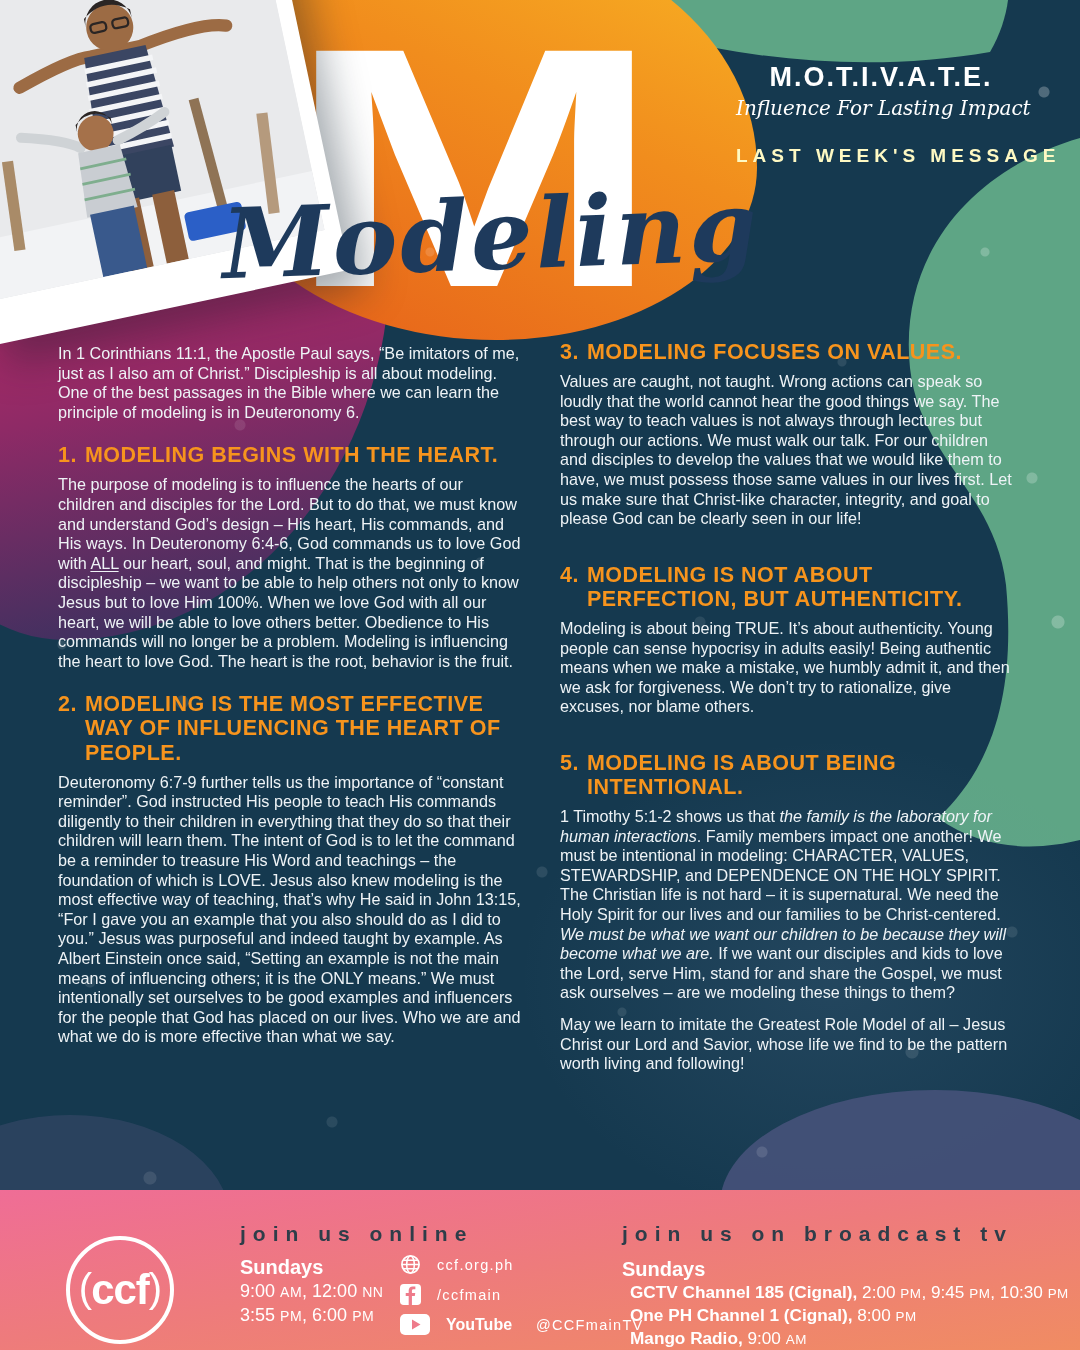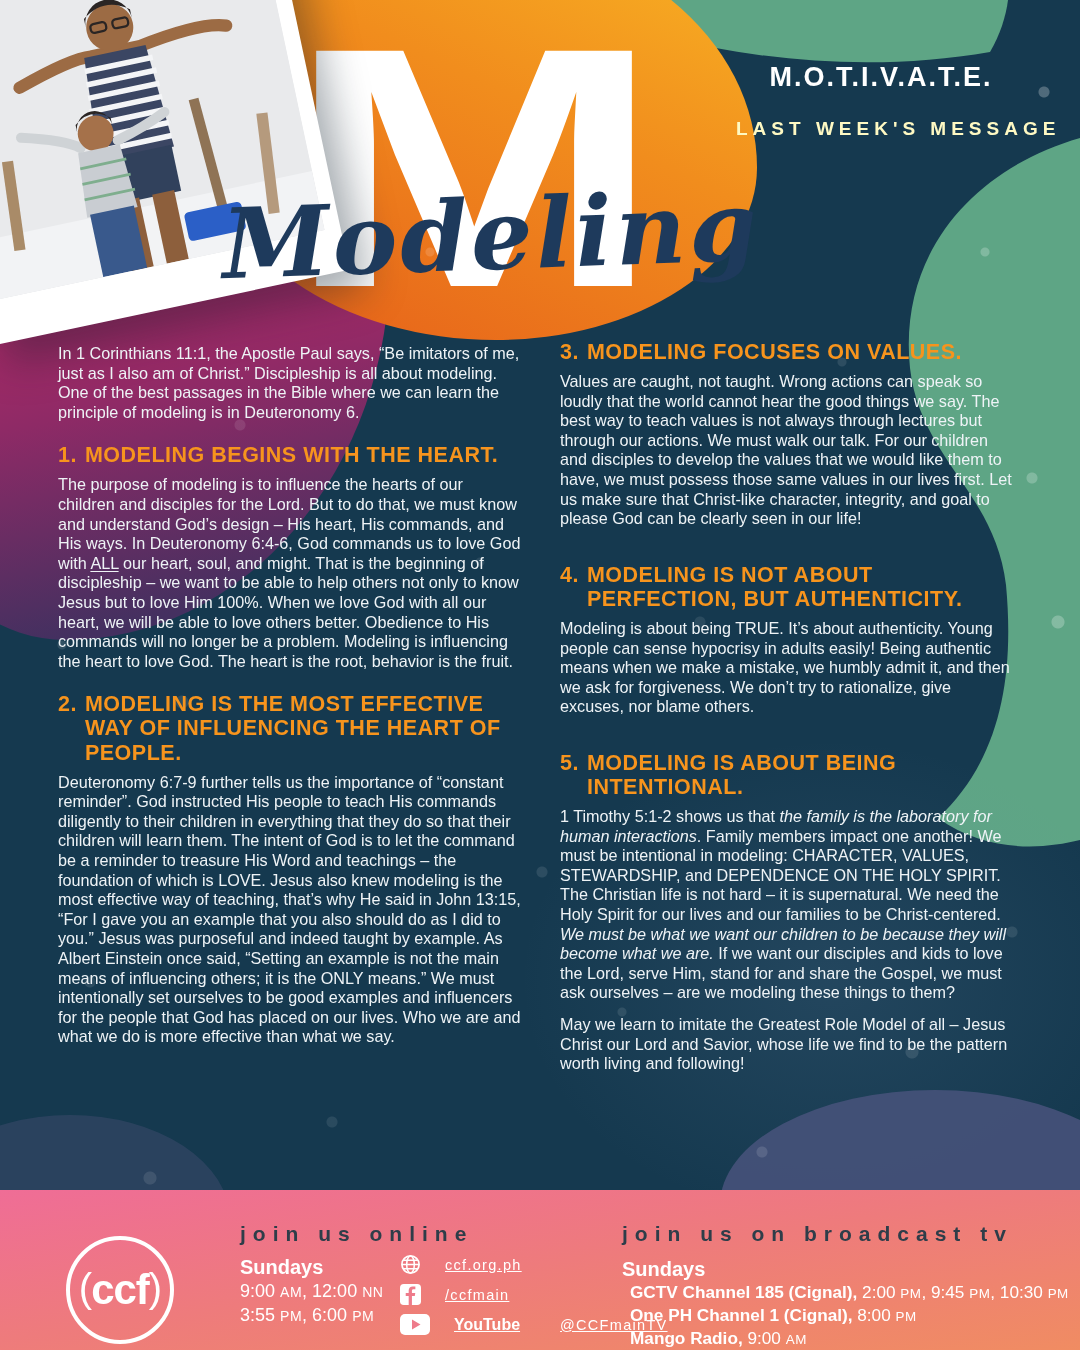--- a/index.html
+++ b/index.html
@@ -84,24 +84,24 @@
   .ccf-logo{position:absolute;left:66px;top:46px;width:100px;height:100px;
     border:4px solid #fff;border-radius:50%;display:flex;align-items:center;
     justify-content:center;font-weight:700;font-size:42px;letter-spacing:-1px;}
   .ccf-logo .paren{font-weight:400;font-size:40px;margin-top:-4px;}
   .f-head{font-size:21px;font-weight:600;letter-spacing:7px;color:#2e3d49;}
   .online{position:absolute;left:240px;top:32px;}
   .broadcast{position:absolute;left:622px;top:32px;}
   .f-day{font-weight:700;font-size:20px;margin-top:10px;}
   .f-times{font-size:18px;line-height:1.22;margin-top:2px;}
   .links{position:absolute;left:400px;top:64px;}
-  .link-row{display:flex;align-items:center;gap:24px;margin-bottom:9px;
-    font-size:14.5px;letter-spacing:1.3px;font-weight:500;text-decoration:underline;}
+  .link-row{display:flex;align-items:center;gap:16px;margin-bottom:9px;
+    font-size:14.5px;letter-spacing:1.3px;font-weight:500;}
   .link-row svg{display:block;}
-  .yt-word{font-weight:700;font-size:16px;letter-spacing:0;margin-right:16px;}
+  .yt-word{font-weight:700;font-size:16px;letter-spacing:0;margin-right:8px;}
   .b-line{font-size:17.2px;line-height:1.33;}
 </style>
 </head>
 <body>
 
 <div class="canvas">
 
   <div class="shape magenta-blob"></div>
   <div class="shape corner-triangle"></div>
   <svg class="shape green-svg" viewBox="0 0 1080 900" fill="none">
@@ -144,20 +144,21 @@
         <path d="M98 170 h42 M97 184 h44 M96 198 h46" stroke="#7fae8e" stroke-width="2.5"></path>
         <rect x="98" y="212" width="40" height="58" fill="#39598c"></rect>
       </svg>
     </div>
   </div>
 
   <div class="script-title">Modeling</div>
 
   <div class="brand">
     <div class="wordmark">M.O.T.I.V.A.T.E.</div>
+    <div class="tagline">Influence For Lasting Impact</div>
     <div class="kicker">LAST WEEK'S MESSAGE</div>
   </div>
 
   <div class="col col-left">
     <p><span>In 1 Corinthians 11:1, the Apostle Paul says, “Be imitators of me, just as I also am of Christ.”  Discipleship is all about modeling. One of the best passages in the Bible where we can learn the principle of modeling is in Deuteronomy 6.</span></p>
     <div class="h">
       <span class="hn">1.</span>
       <span class="ht">MODELING BEGINS WITH THE HEART.</span>
     </div>
     <p><span>The purpose of modeling is to influence the hearts of our children and disciples for the Lord. But to do that, we must know and understand God’s design – His heart, His commands, and His ways. In Deuteronomy 6:4-6, God commands us to love God with </span><span class="un">ALL</span><span> our heart, soul, and might. That is the beginning of discipleship – we want to be able to help others not only to know Jesus but to love Him 100%. When we love God with all our heart, we will be able to love others better. Obedience to His commands will no longer be a problem.  Modeling is influencing the heart to love God. The heart is the root, behavior is the fruit.</span></p>

